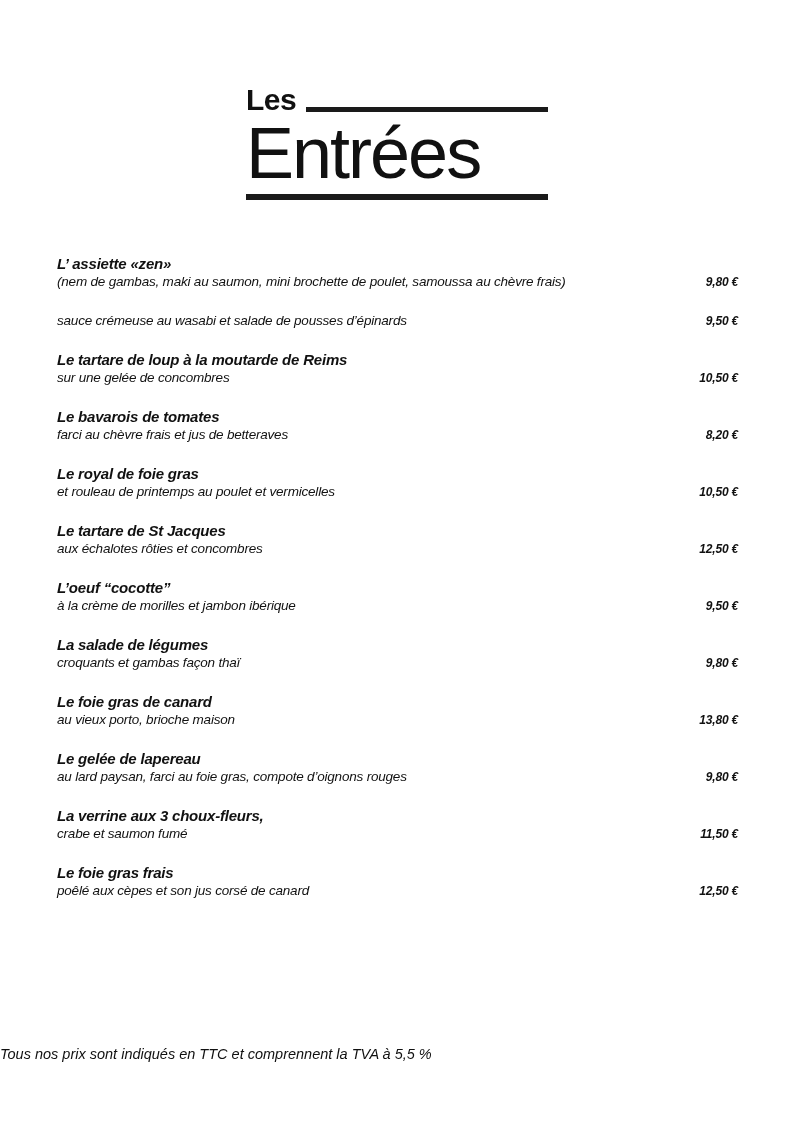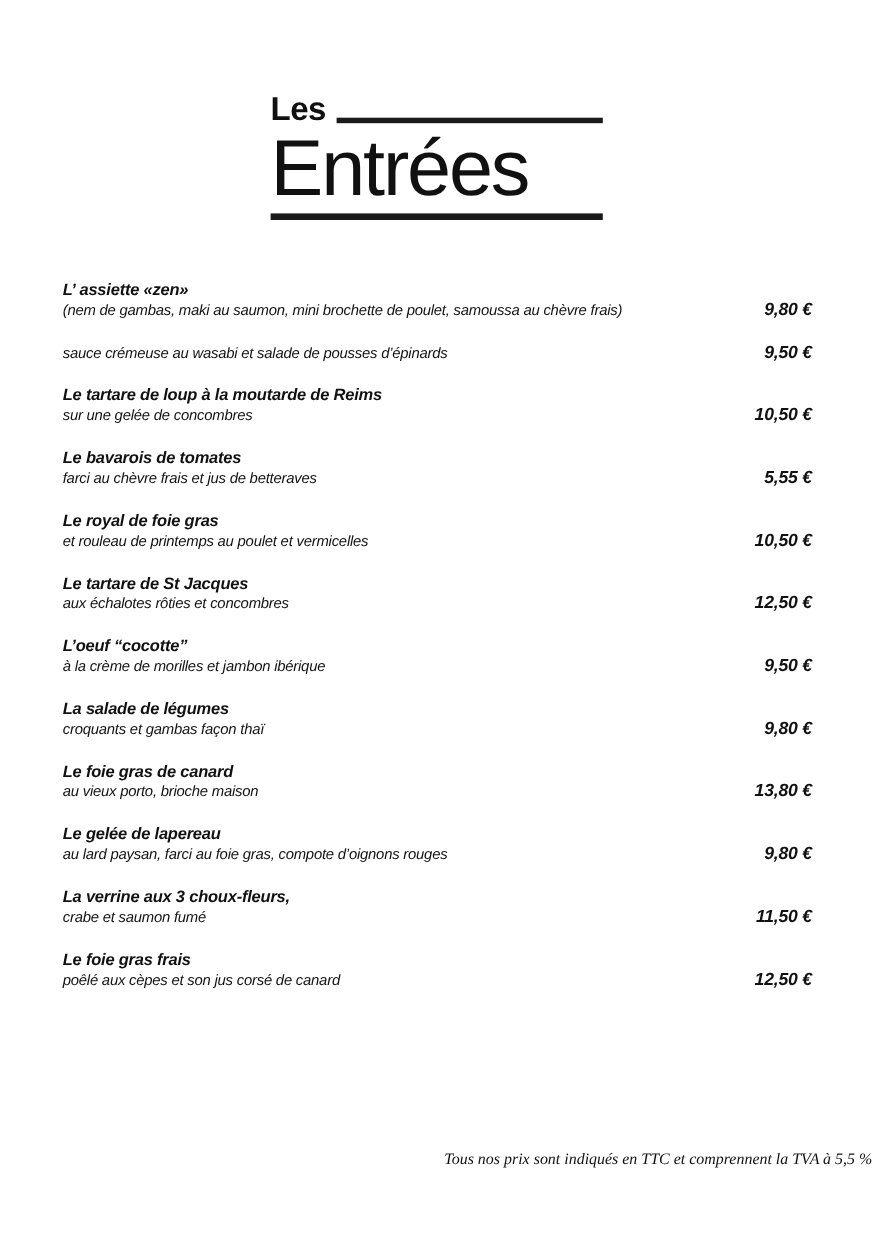--- a/index.html
+++ b/index.html
@@ -76,33 +76,33 @@
     display: flex;
     justify-content: space-between;
     align-items: center;
     line-height: 18px;
   }
   .item-desc {
     font-size: 13.5px;
     letter-spacing: -0.2px;
   }
   .item-price {
-    font-size: 16px;
+    font-size: 12px;
     font-weight: bold;
     white-space: nowrap;
     letter-spacing: -0.2px;
   }
   
   .footer {
     position: absolute;
     top: 1046px;
     left: 0;
     width: 793px;
-    text-align: right;
-    font-family: Liberation Serif, serif;
+    text-align: left;
+    font-family: Liberation Sans, sans-serif;
     font-style: italic;
     font-size: 14.5px;
     color: #111111;
   }
 </style>
 </head>
 <body>
 
 <div class="page">
 
@@ -137,21 +137,21 @@
       <div class="item-row">
         <span class="item-desc">sur une gelée de concombres</span>
         <span class="item-price">10,50 €</span>
       </div>
     </div>
 
     <div class="item">
       <div class="item-title">Le bavarois de tomates</div>
       <div class="item-row">
         <span class="item-desc">farci au chèvre frais et jus de betteraves</span>
-        <span class="item-price">5,55 €</span>
+        <span class="item-price">8,20 €</span>
       </div>
     </div>
 
     <div class="item">
       <div class="item-title">Le royal de foie gras</div>
       <div class="item-row">
         <span class="item-desc">et rouleau de printemps au poulet et vermicelles</span>
         <span class="item-price">10,50 €</span>
       </div>
     </div>

